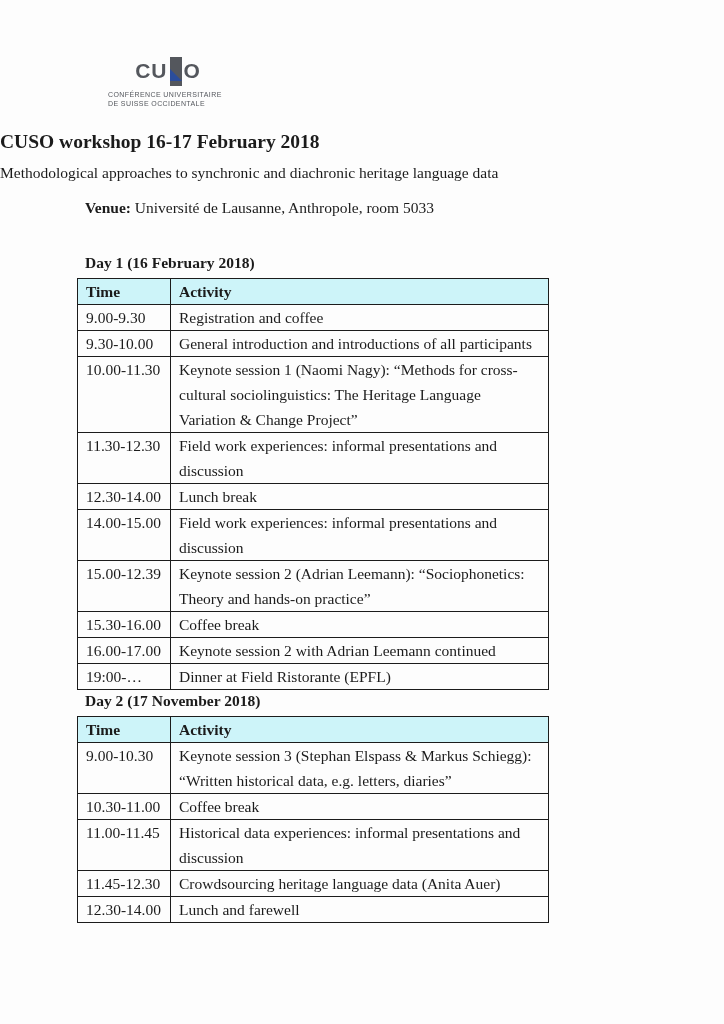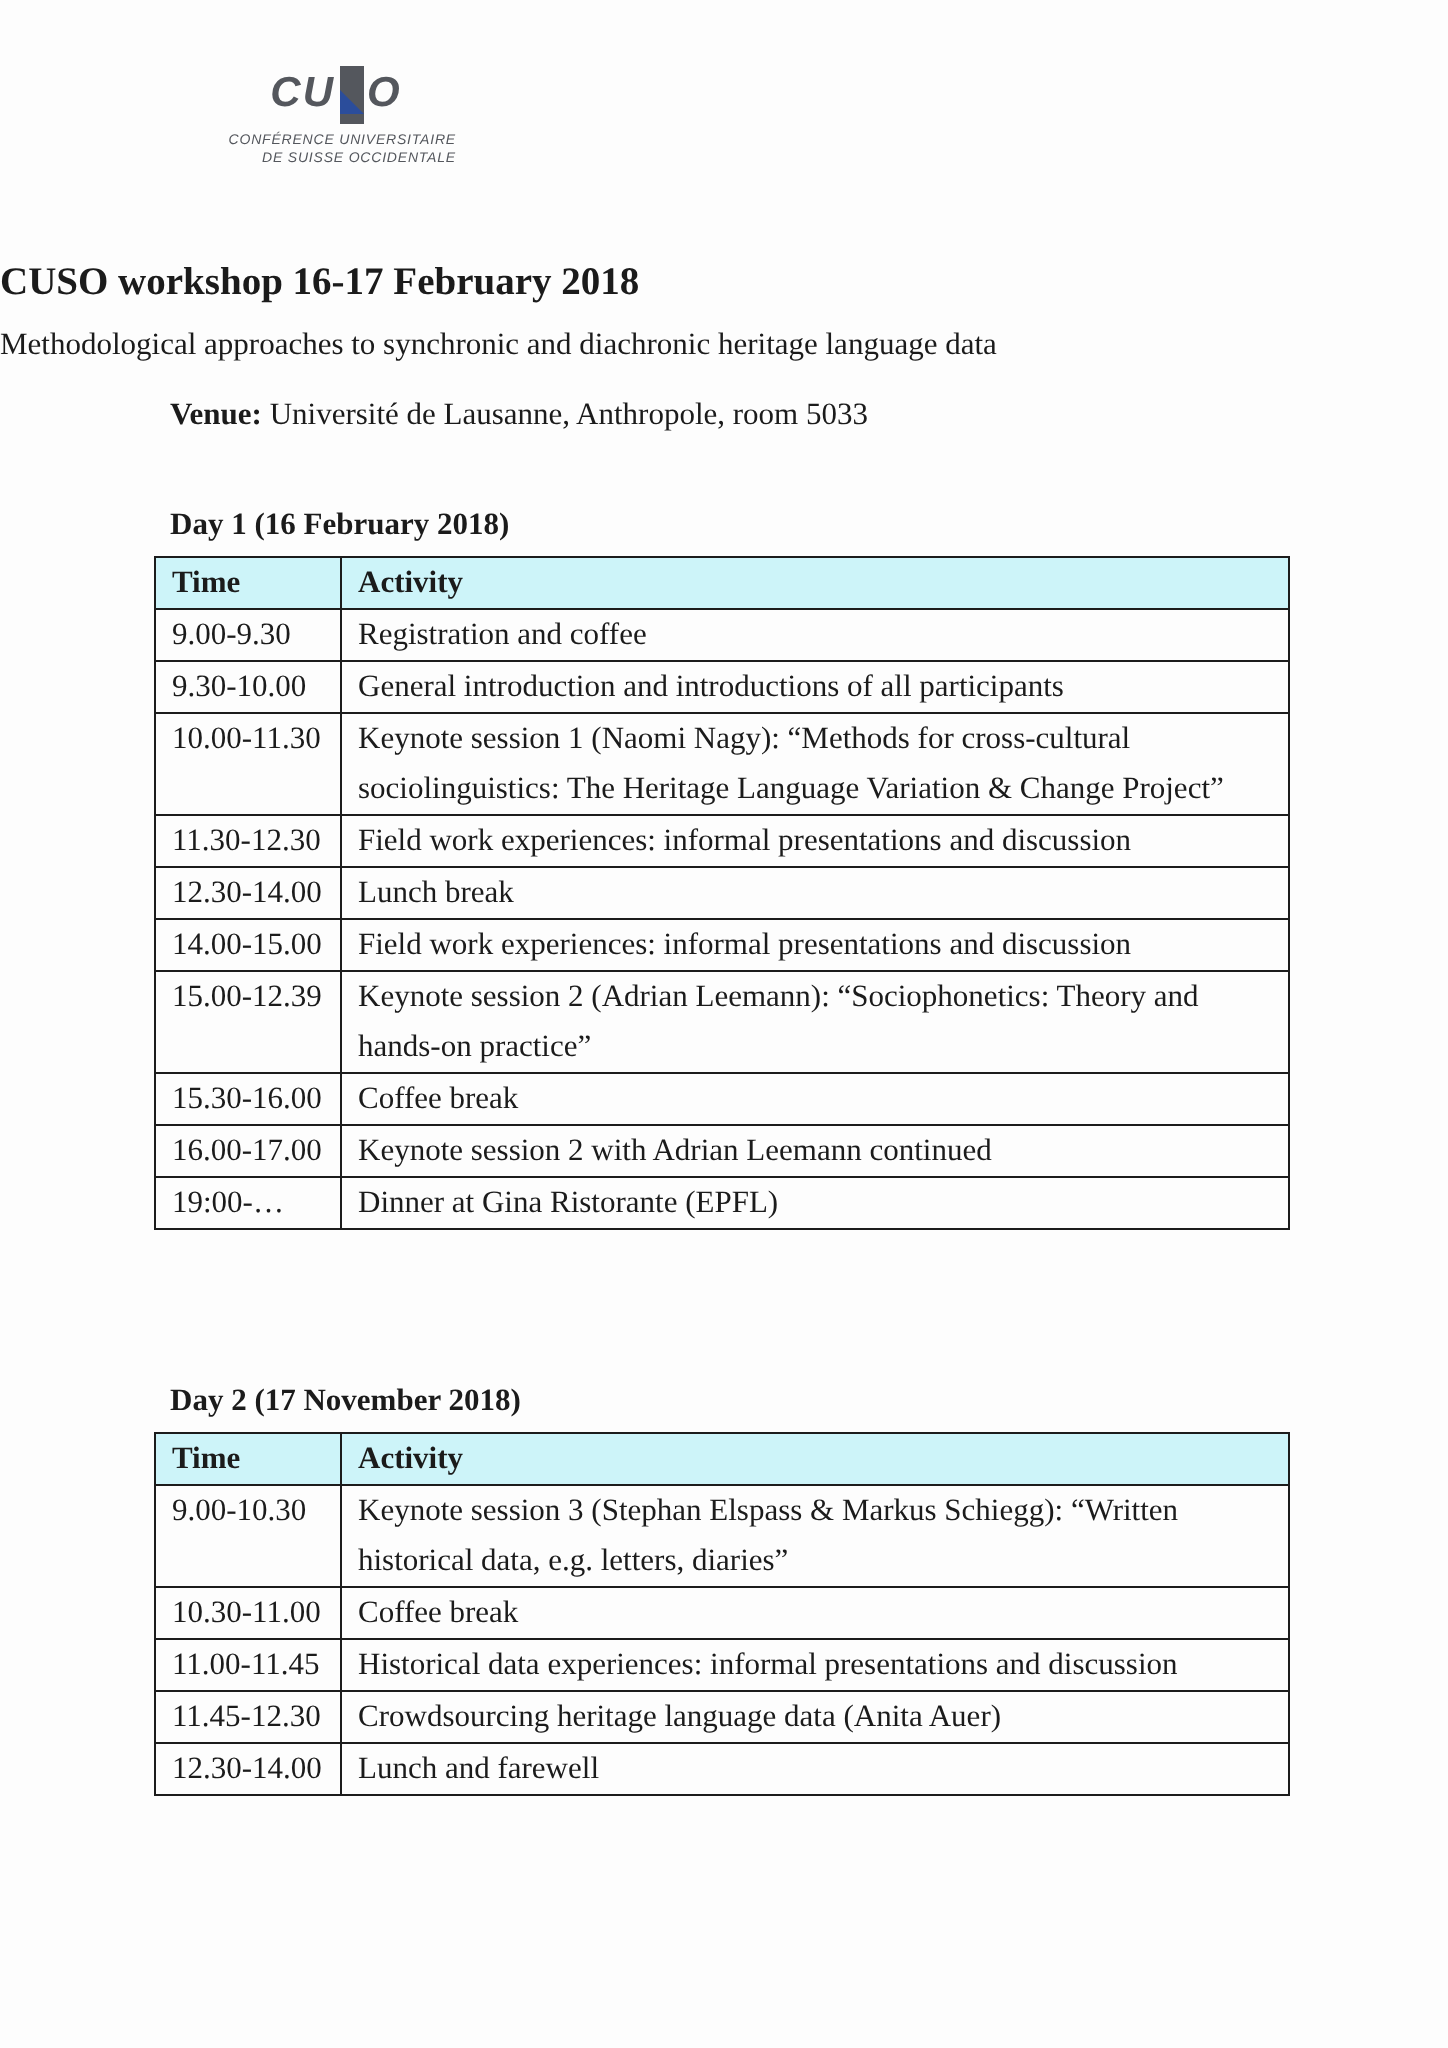--- a/index.html
+++ b/index.html
@@ -9,21 +9,21 @@
     width: 724px;
     height: 1024px;
     margin: 0 auto;
     background: #fdfdfd;
     font-family: "Liberation Serif", serif;
     color: #1b1b1b;
     overflow: hidden;
   }
 
   
-  .cuso-logo { position: absolute; left: 108px; top: 32px; width: 120px; text-align: right; font-style: italic; }
+  .cuso-logo { position: absolute; left: 108px; top: 56px; width: 120px; text-align: left; }
   .cuso-wordmark {
     font-family: "Liberation Sans", sans-serif;
     font-weight: 700;
     font-size: 21px;
     color: #54575d;
     letter-spacing: 1px;
     line-height: 30px;
     display: flex; align-items: flex-end; justify-content: center;
   }
   .cuso-bar {
@@ -76,21 +76,21 @@
   .day-heading { position: absolute; left: 85px; font-weight: bold; font-size: 15.5px; }
   .day1-heading { top: 254px; }
   .day2-heading { top: 692px; }
 
   
   .table-wrap { position: absolute; left: 77px; }
   .table1 { top: 278px; }
   .table2 { top: 716px; }
   table.doc-table {
     border-collapse: collapse; table-layout: fixed;
-    width: 568px; background: #fdfdfd;
+    width: 472px; background: #fdfdfd;
   }
   .doc-table col.col-time { width: 93px; }
   .doc-table th, .doc-table td {
     border: 1px solid #1c1c1c;
     font-size: 15.5px; line-height: 25px;
     padding: 0 8px; text-align: left; vertical-align: top;
     font-weight: normal;
   }
   .doc-table th {
     background: #cdf4f9;
@@ -169,21 +169,21 @@
         <tr>
             <td>15.30-16.00</td>
             <td>Coffee break</td>
           </tr>
         <tr>
             <td>16.00-17.00</td>
             <td>Keynote session 2 with Adrian Leemann continued</td>
           </tr>
         <tr>
             <td>19:00-…</td>
-            <td>Dinner at Gina Ristorante (EPFL)</td>
+            <td>Dinner at Field Ristorante (EPFL)</td>
           </tr>
       </tbody>
     </table>
   </div>
 
   <div class="day-heading day2-heading">Day 2 (17 November 2018)</div>
   <div class="table-wrap table2">
     <table class="doc-table">
       <colgroup>
           <col class="col-time">

